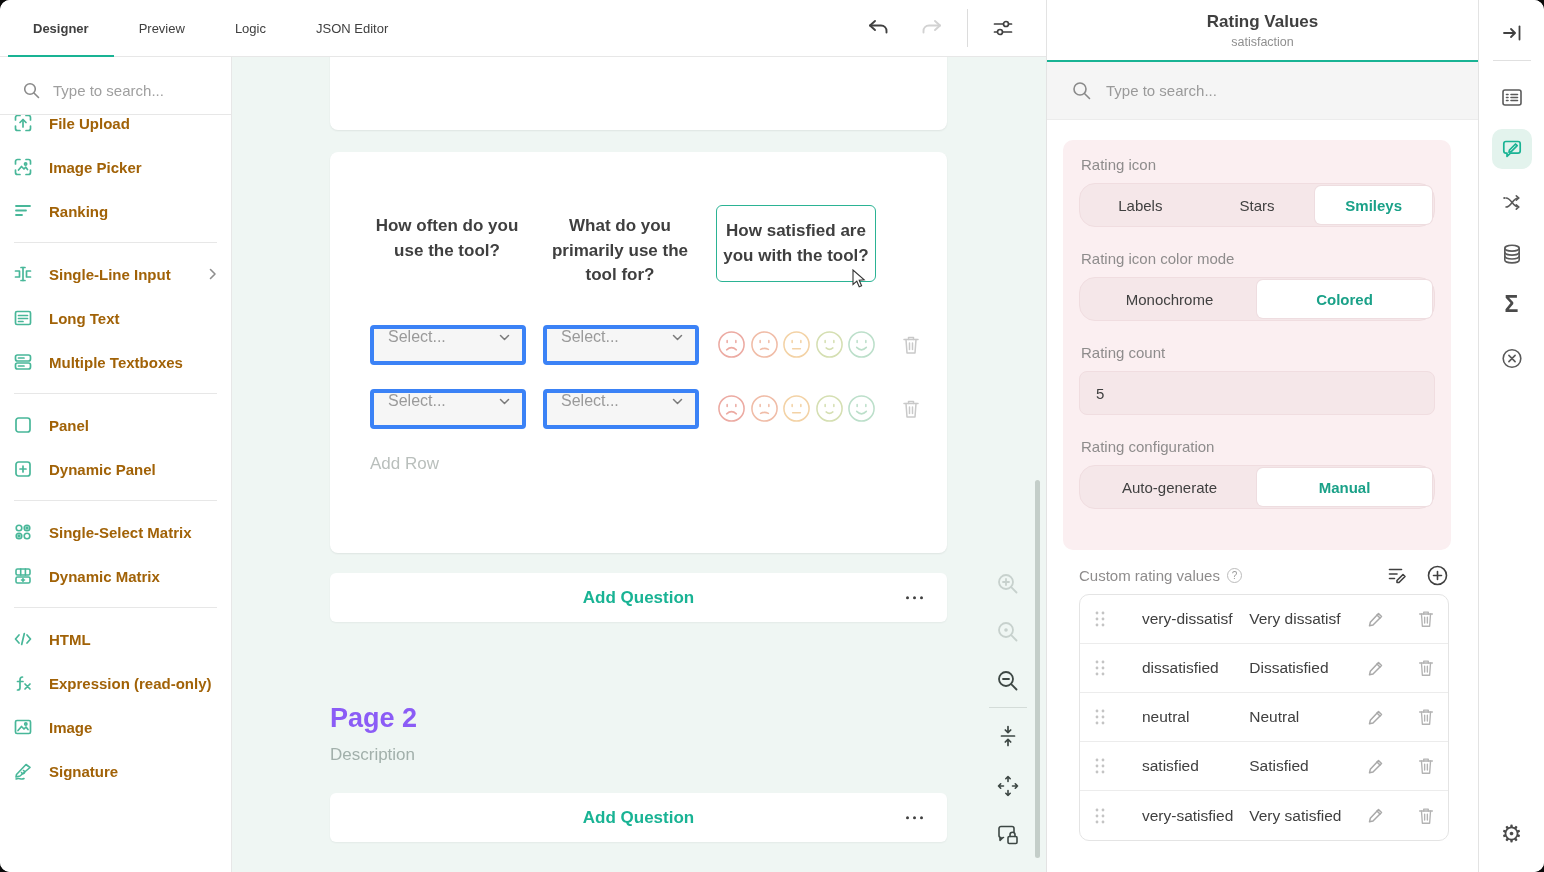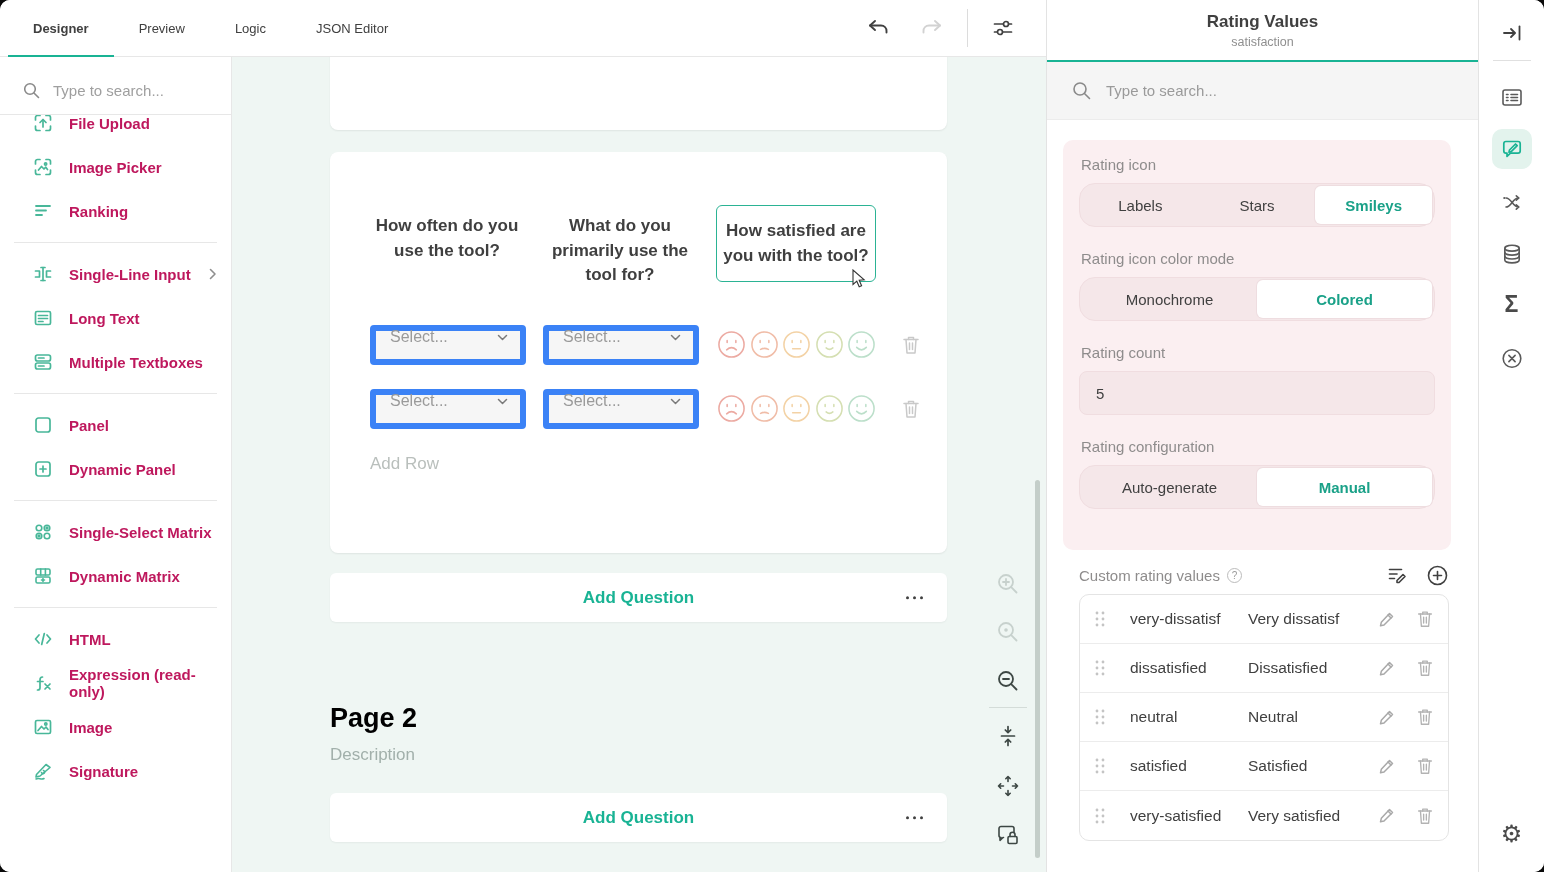--- a/index.html
+++ b/index.html
@@ -22,22 +22,22 @@
 
   
   .sidebar { position:absolute; left:0; top:57px; width:232px; bottom:0; background:#fff;
              border-right:1px solid #e7e7e7; overflow:hidden; }
   .toolbox-search { display:flex; align-items:center; gap:12px; height:48px; margin-top:10px;
                     padding:0 16px 0 22px; border-bottom:1px solid #e7e7e7; }
   .toolbox-search input { border:none; outline:none; background:transparent; font-size:15px; color:#606060;
                           font-family:"Liberation Sans",sans-serif; width:140px; }
   .toolbox-search input::placeholder { color:#9f9f9f; }
   .toolbox { overflow:hidden; height:calc(100% - 58px); }
-  .tb-item { display:flex; align-items:center; gap:15px; height:44px; padding:0 14px 0 32px;
-             font-size:15px; font-weight:600; color:#be185d; cursor:pointer; }
+  .tb-item { display:flex; align-items:center; gap:15px; height:44px; padding:0 14px 0 12px;
+             font-size:15px; font-weight:600; color:#a16207; cursor:pointer; }
   .tb-item .ticon { color:#48b799; }
   .tb-chevron { margin-left:auto; }
   .tb-divider-h { height:1px; background:#e7e7e7; margin:9px 14px; }
   .tb-first { margin-top:-14px; }
 
   
   .canvas { position:absolute; left:232px; top:57px; width:814px; bottom:0; background:#eff6f3; overflow:hidden; }
   .card { position:absolute; left:98px; width:617px; background:#fff; border-radius:8px;
           box-shadow:0 1px 2px rgba(0,0,0,0.07); }
   .card1 { top:-24px; height:97px; }
@@ -49,39 +49,39 @@
   .mx-h2 { left:210px; width:160px; }
   .mx-h3box { position:absolute; left:386px; top:53px; width:160px; height:77px;
               border:1.5px solid #2bb394; border-radius:6px; background:#fff;
               display:flex; align-items:center; justify-content:center; text-align:center;
               font-size:17px; font-weight:600; color:#3f3f3f; line-height:1.45; padding:0 4px; cursor:pointer; }
   .cursor-ptr { position:absolute; left:521px; top:117px; z-index:4; }
 
   .mx-row { position:absolute; left:0; width:100%; height:40px; }
   .mx-row1 { top:173px; }
   .mx-row2 { top:237px; }
-  .select { position:absolute; top:0; width:156px; height:40px; background:#f6f6f6; border:6px solid #3b82f6;
+  .select { position:absolute; top:0; width:156px; height:40px; background:#f6f6f6; border:4px solid #3b82f6;
             border-radius:4px; display:flex; align-items:center; padding:0 12px 16px 14px;
             color:#9a9a9a; font-size:16px; cursor:pointer; }
   .sel1 { left:40px; } .sel2 { left:213px; }
   .select .chev { margin-left:auto; }
   .smiley-row { position:absolute; left:387px; top:5px; width:160px; display:flex; gap:3.5px; }
   .smiley { cursor:pointer; }
   .sm1 { color:#ecaaa2; } .sm2 { color:#f0bca7; } .sm3 { color:#f3d2a5; } .sm4 { color:#d5dfb2; } .sm5 { color:#bcdfca; }
   .row-trash { position:absolute; left:570px; top:8px; color:#c9c9c9; cursor:pointer; }
   .add-row { position:absolute; left:40px; top:302px; font-size:17px; color:#b9bfbc; cursor:pointer; }
 
   .addq { position:absolute; left:98px; width:617px; height:49px; background:#fff; border-radius:6px;
           display:flex; align-items:center; justify-content:center; box-shadow:0 1px 2px rgba(0,0,0,0.05); cursor:pointer; }
   .addq1 { top:516px; } .addq2 { top:736px; }
   .addq-label { color:#19b394; font-weight:700; font-size:17px; }
   .addq-dots { position:absolute; right:20px; top:50%; transform:translateY(-50%); display:flex; gap:3.5px; cursor:pointer; padding:4px; }
   .dot { width:3.5px; height:3.5px; border-radius:50%; background:#404040; }
 
-  .page-title { position:absolute; left:98px; top:646px; font-size:27px; font-weight:700; color:#000000; cursor:pointer; }
+  .page-title { position:absolute; left:98px; top:646px; font-size:27px; font-weight:700; color:#8b5cf6; cursor:pointer; }
   .page-desc { position:absolute; left:98px; top:688px; font-size:17px; color:#a2b0ab; cursor:pointer; }
 
   .fc { position:absolute; left:763px; width:26px; height:26px; cursor:pointer; }
   .fc-pale { color:#c7d1cd; } .fc-dark { color:#3d4744; }
   .fc-zoomin { top:514px; } .fc-zoomreset { top:562px; } .fc-zoomout { top:611px; }
   .fc-div { position:absolute; left:757px; top:650px; width:38px; height:1px; background:#d4dcd8; }
   .fc-collapse { top:666px; } .fc-move { top:716px; } .fc-lock { top:765px; }
   .canvas-scrollbar { position:absolute; left:803px; top:423px; width:5px; height:378px;
                       background:#c4cec9; border-radius:3px; cursor:pointer; }
 
@@ -112,21 +112,21 @@
   .crv-head { position:absolute; left:32px; top:564px; width:370px; display:flex; align-items:center; }
   .crv-label { font-size:15px; color:#8e8c8c; }
   .help-circle { width:15px; height:15px; border:1.2px solid #bcbcbc; border-radius:50%; color:#9b9b9b;
                  font-size:10px; display:flex; align-items:center; justify-content:center; margin-left:7px; cursor:pointer; }
   .help-circle::before { content:"?"; }
   .crv-actions { margin-left:auto; display:flex; gap:17px; align-items:center; }
   .crv-actions > * { cursor:pointer; }
 
   .crv-card { position:absolute; left:32px; top:594px; width:370px; border:1px solid #e4e4e4;
               border-radius:10px; background:#fff; overflow:hidden; }
-  .crv-row { height:49px; display:flex; align-items:center; border-bottom:1px solid #ececec; padding:0 12px 0 14px; }
+  .crv-row { height:49px; display:flex; align-items:center; border-bottom:1px solid #ececec; padding:0 12px 0 14px;gap:12px; }
   .crv-row:last-child { border-bottom:none; }
   .crv-handle { color:#c4c4c4; margin-right:24px; cursor:grab; }
   .crv-value { width:118px; font-size:15.5px; color:#404040; white-space:nowrap; overflow:hidden; }
   .crv-text { width:126px; font-size:15.5px; color:#404040; white-space:nowrap; overflow:hidden; }
   .crv-pencil { color:#a9a9a9; cursor:pointer; margin-left:2px; }
   .crv-trash { color:#b3b3b3; cursor:pointer; margin-left:18px; }
 
   
   .strip { position:absolute; left:1478px; top:0; width:66px; height:100%; background:#fff;
            border-left:1px solid #e3e3e3; }

